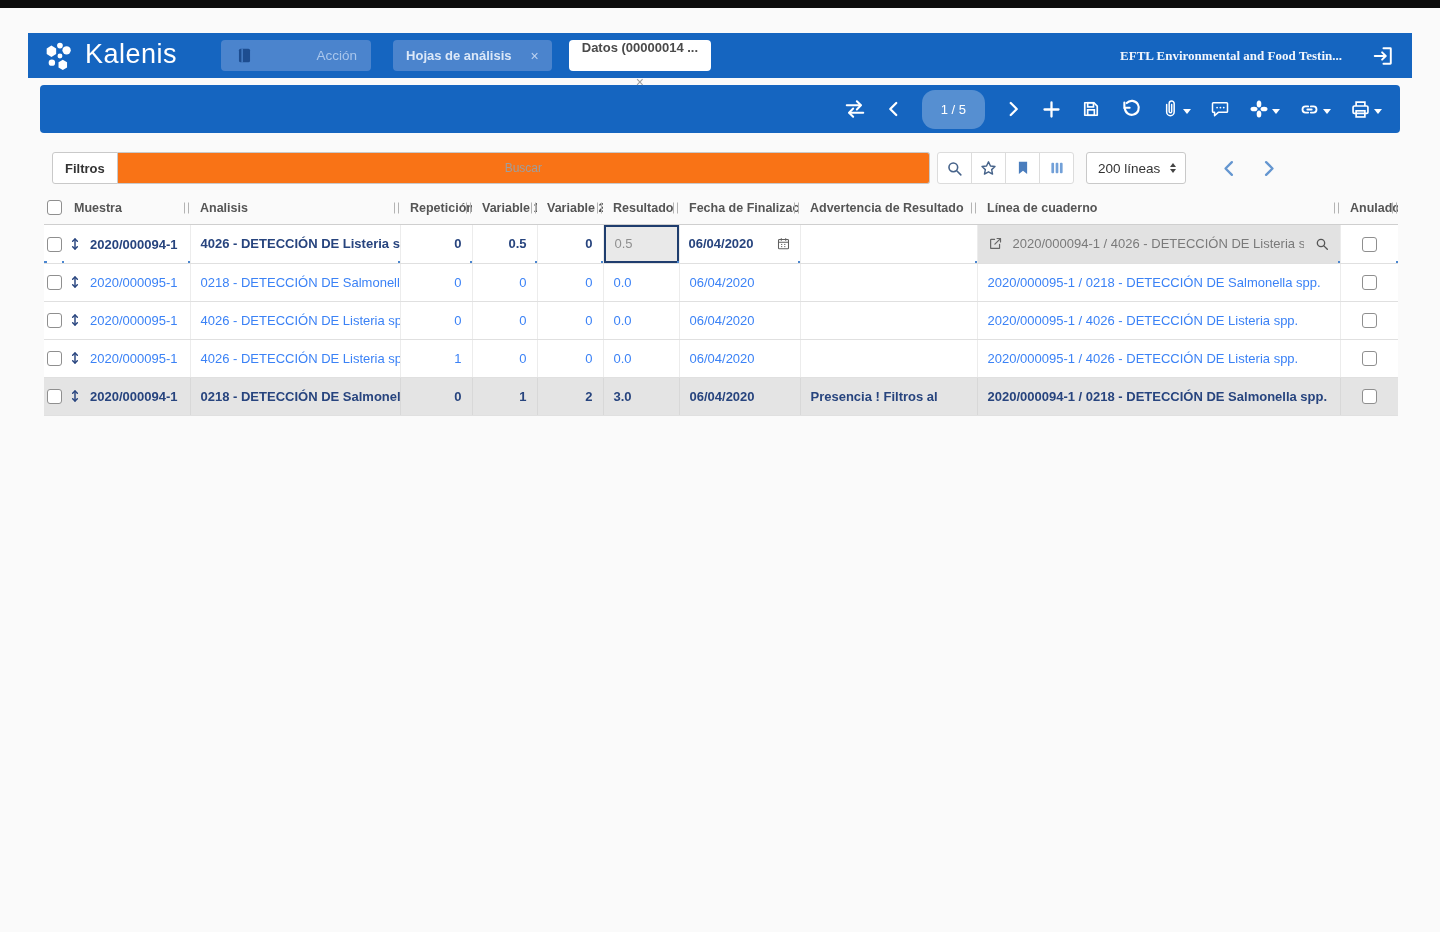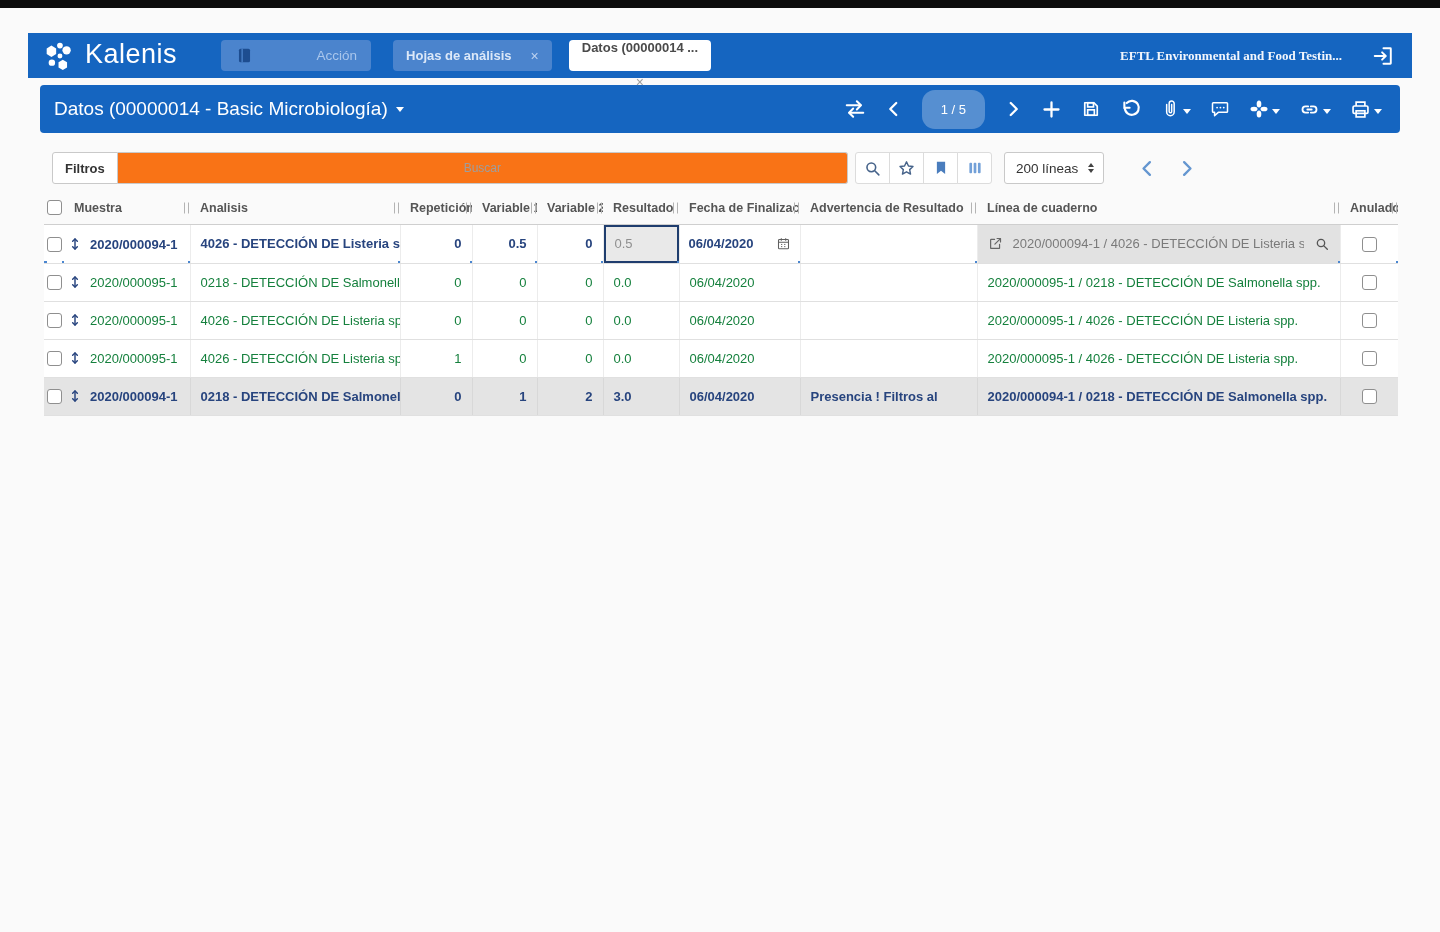--- a/index.html
+++ b/index.html
@@ -61,21 +61,21 @@
   .tb-icons { display:flex; align-items:center; gap:19px; color:#fff; }
   .tbtn { display:flex; align-items:center; color:#fff; cursor:pointer; }
   .tbtn .caret { margin-left:3px; transform:translateY(2px); border-top-width:5px; border-left-width:4px; border-right-width:4px; }
   .pager-pill {
     background:rgba(255,255,255,.28); border-radius:13px;
     padding:12px 19px; color:#fff; font-size:13px; white-space:nowrap;
   }
 
   
   .filterbar { display:flex; align-items:center; height:32px; margin:19px 40px 0 52px; }
-  .search-group { display:flex; width:796px; height:32px; }
+  .search-group { display:flex; width:878px; height:32px; }
   .filters-btn {
     background:#fff; border:1px solid #c9c9c9; border-radius:3px 0 0 3px;
     font-size:13px; font-weight:700; color:#333; padding:0 12px;
     display:flex; align-items:center; cursor:pointer;
   }
   .search-input {
     flex:1; border:1px solid #c9c9c9; border-left:none; border-radius:0 3px 3px 0;
     font-size:12px; color:#333; padding:0 12px; outline:none;
     font-family:"Liberation Sans", sans-serif; background:#f97316;text-align:center;
   }
@@ -110,21 +110,21 @@
     position:relative; height:32px; font-size:12.5px; font-weight:700; color:#555;
     text-align:left; padding:0 12px 0 10px; border-bottom:1px solid #cfcfcf;
     white-space:nowrap; overflow:hidden; cursor:pointer;
   }
   .grid th.num { text-align:right; }
   .grid th .sep {
     position:absolute; right:1px; top:50%; transform:translateY(-50%);
     width:5px; height:11px; border-left:1.5px solid #b3b3b3; border-right:1.5px solid #b3b3b3;
   }
   .grid td {
-    height:38px; font-size:13px; color:#15803d; background:#fff;
+    height:38px; font-size:13px; color:#3b82f6; background:#fff;
     border-bottom:1px solid #e0e0e0; border-right:1px solid #ececec;
     padding:0 10px; white-space:nowrap; overflow:hidden; position:relative;
   }
   .grid td:last-child { border-right:none; }
   .grid td.c-check, .grid th.c-check { padding:0 2px 0 3px; border-right:none; }
   .grid td.c-num { text-align:right; }
   .grid td.c-muestra { padding-left:3px; }
   .muestra-inner { display:flex; align-items:flex-end; gap:7px; }
   .drag-handle { color:#27447e; display:flex; cursor:grab; }
   .cb {
@@ -320,24 +320,20 @@
   <div class="header-spacer"></div>
   <div class="company-name">EFTL Environmental and Food Testin...</div>
   <div class="exit-btn icon">
       <svg width="22" height="22" viewBox="0 0 24 24">
         <use href="#i-exit"></use>
       </svg>
     </div>
 </div>
 
 <div class="toolbar">
-  <div class="view-title">
-    <span class="view-title-text">Datos (00000014 - Basic Microbiología)</span>
-    <span class="caret"></span>
-  </div>
   <div class="toolbar-spacer"></div>
   <div class="tb-icons">
     <span class="tbtn">
         <svg width="22" height="22" viewBox="0 0 24 24">
           <use href="#i-swap"></use>
         </svg>
       </span>
     <span class="tbtn">
         <svg width="18" height="18" viewBox="0 0 24 24">
           <use href="#i-chevl"></use>

